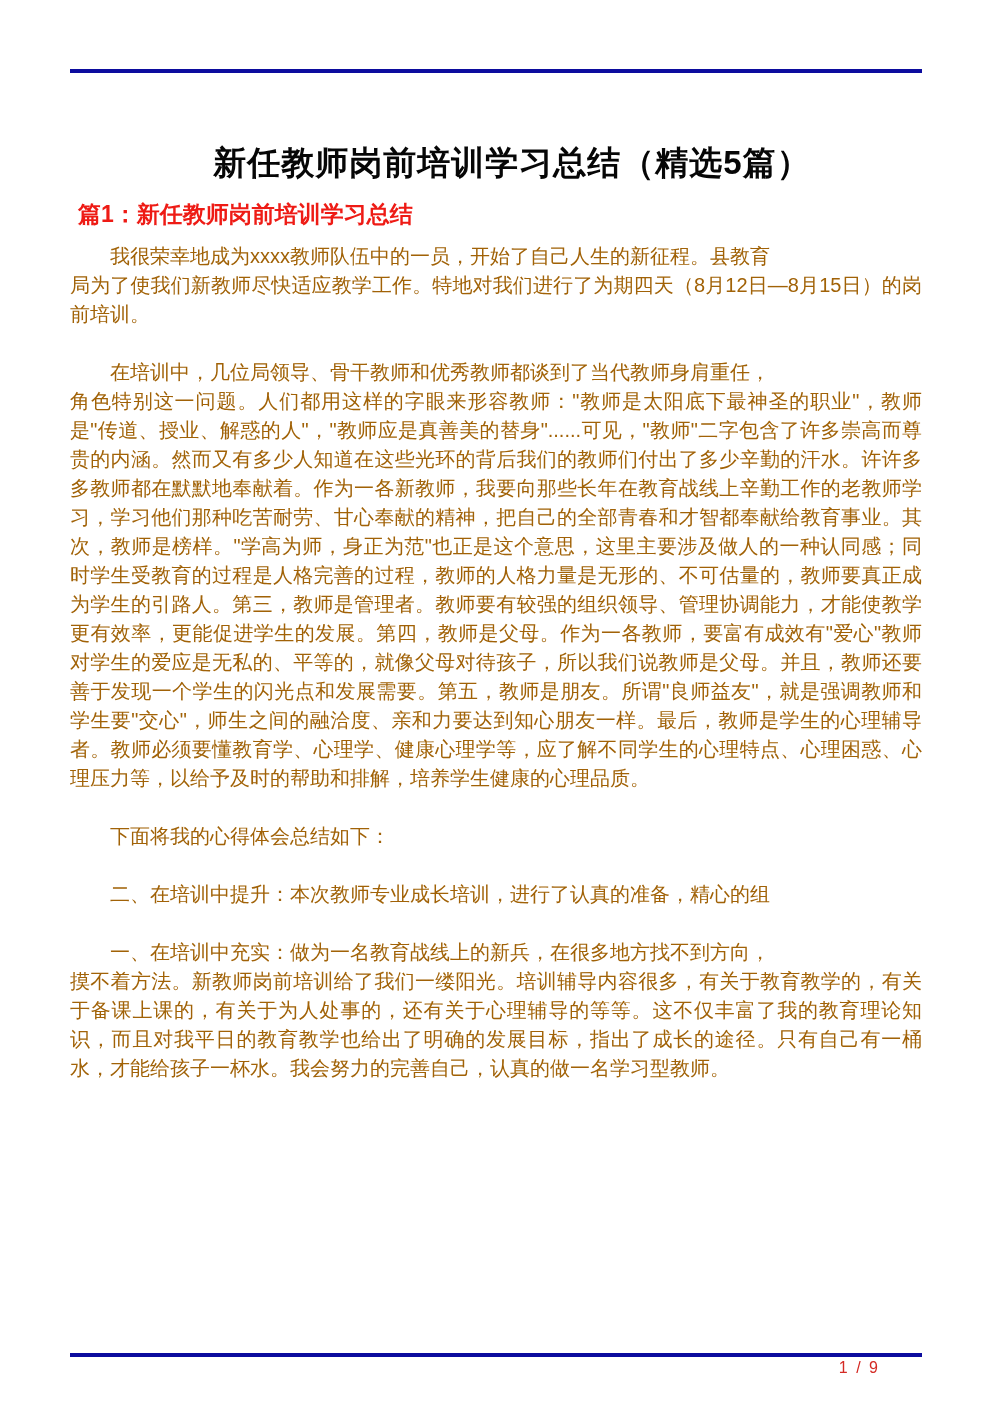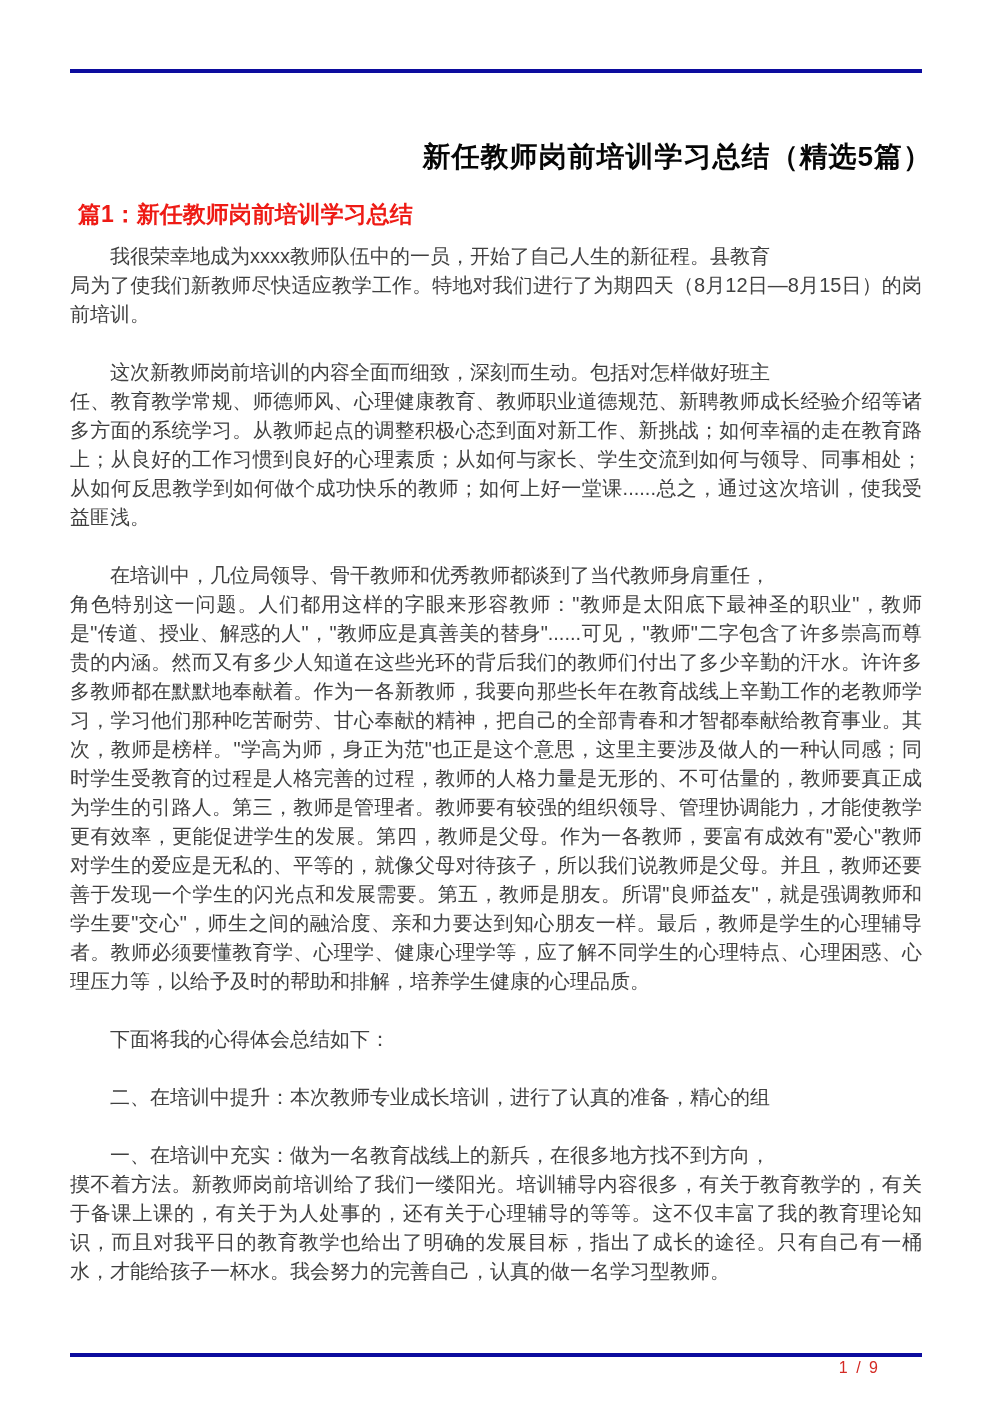--- a/index.html
+++ b/index.html
@@ -26,23 +26,23 @@
     height: 4px;
     background: #0c0c9e;
   }
   .rule-top { top: 69px; }
   .rule-bottom { top: 1353px; }
   .doc-title {
     position: absolute;
     top: 130px;
     left: 70px;
     width: 852px;
-    margin: 10px;
-    text-align: right;
-    font-size: 28px;
+    margin: 16px;
+    text-align: center;
+    font-size: 33px;
     line-height: 34px;
     font-weight: 700;
     color: #060606;
     letter-spacing: 1px;
   }
   .section-heading {
     position: absolute;
     top: 191px;
     left: 68px;
     margin: 10px;
@@ -53,21 +53,21 @@
   }
   .body-text {
     position: absolute;
     top: 242px;
     left: 70px;
     width: 852px;
     height: 1105px;
     overflow: hidden;
     font-size: 20px;
     line-height: 29px;
-    color: #404040;
+    color: #a16207;
     text-align: justify;
     word-break: break-all;
   }
   .para {
     margin: 0 0 29px 0;
     text-indent: 2em;
     white-space: pre-wrap;
   }
   .para:last-child { margin-bottom: 0; }
   .page-number {
@@ -88,22 +88,20 @@
 <div class="page">
   <div class="rule rule-top"></div>
 
   <h1 class="doc-title">新任教师岗前培训学习总结（精选5篇）</h1>
 
   <h2 class="section-heading">篇1：新任教师岗前培训学习总结</h2>
 
   <div class="body-text">
     <p class="para">我很荣幸地成为xxxx教师队伍中的一员，开始了自己人生的新征程。县教育
 局为了使我们新教师尽快适应教学工作。特地对我们进行了为期四天（8月12日—8月15日）的岗前培训。</p>
-    <p class="para">这次新教师岗前培训的内容全面而细致，深刻而生动。包括对怎样做好班主
-任、教育教学常规、师德师风、心理健康教育、教师职业道德规范、新聘教师成长经验介绍等诸多方面的系统学习。从教师起点的调整积极心态到面对新工作、新挑战；如何幸福的走在教育路上；从良好的工作习惯到良好的心理素质；从如何与家长、学生交流到如何与领导、同事相处；从如何反思教学到如何做个成功快乐的教师；如何上好一堂课......总之，通过这次培训，使我受益匪浅。</p>
     <p class="para">在培训中，几位局领导、骨干教师和优秀教师都谈到了当代教师身肩重任，
 角色特别这一问题。人们都用这样的字眼来形容教师："教师是太阳底下最神圣的职业"，教师是"传道、授业、解惑的人"，"教师应是真善美的替身"......可见，"教师"二字包含了许多崇高而尊贵的内涵。然而又有多少人知道在这些光环的背后我们的教师们付出了多少辛勤的汗水。许许多多教师都在默默地奉献着。作为一各新教师，我要向那些长年在教育战线上辛勤工作的老教师学习，学习他们那种吃苦耐劳、甘心奉献的精神，把自己的全部青春和才智都奉献给教育事业。其次，教师是榜样。"学高为师，身正为范"也正是这个意思，这里主要涉及做人的一种认同感；同时学生受教育的过程是人格完善的过程，教师的人格力量是无形的、不可估量的，教师要真正成为学生的引路人。第三，教师是管理者。教师要有较强的组织领导、管理协调能力，才能使教学更有效率，更能促进学生的发展。第四，教师是父母。作为一各教师，要富有成效有"爱心"教师对学生的爱应是无私的、平等的，就像父母对待孩子，所以我们说教师是父母。并且，教师还要善于发现一个学生的闪光点和发展需要。第五，教师是朋友。所谓"良师益友"，就是强调教师和学生要"交心"，师生之间的融洽度、亲和力要达到知心朋友一样。最后，教师是学生的心理辅导者。教师必须要懂教育学、心理学、健康心理学等，应了解不同学生的心理特点、心理困惑、心理压力等，以给予及时的帮助和排解，培养学生健康的心理品质。</p>
     <p class="para">下面将我的心得体会总结如下：</p>
     <p class="para">二、在培训中提升：本次教师专业成长培训，进行了认真的准备，精心的组</p>
     <p class="para">一、在培训中充实：做为一名教育战线上的新兵，在很多地方找不到方向，
 摸不着方法。新教师岗前培训给了我们一缕阳光。培训辅导内容很多，有关于教育教学的，有关于备课上课的，有关于为人处事的，还有关于心理辅导的等等。这不仅丰富了我的教育理论知识，而且对我平日的教育教学也给出了明确的发展目标，指出了成长的途径。只有自己有一桶水，才能给孩子一杯水。我会努力的完善自己，认真的做一名学习型教师。</p>
   </div>
 
   <div class="rule rule-bottom"></div>
 

